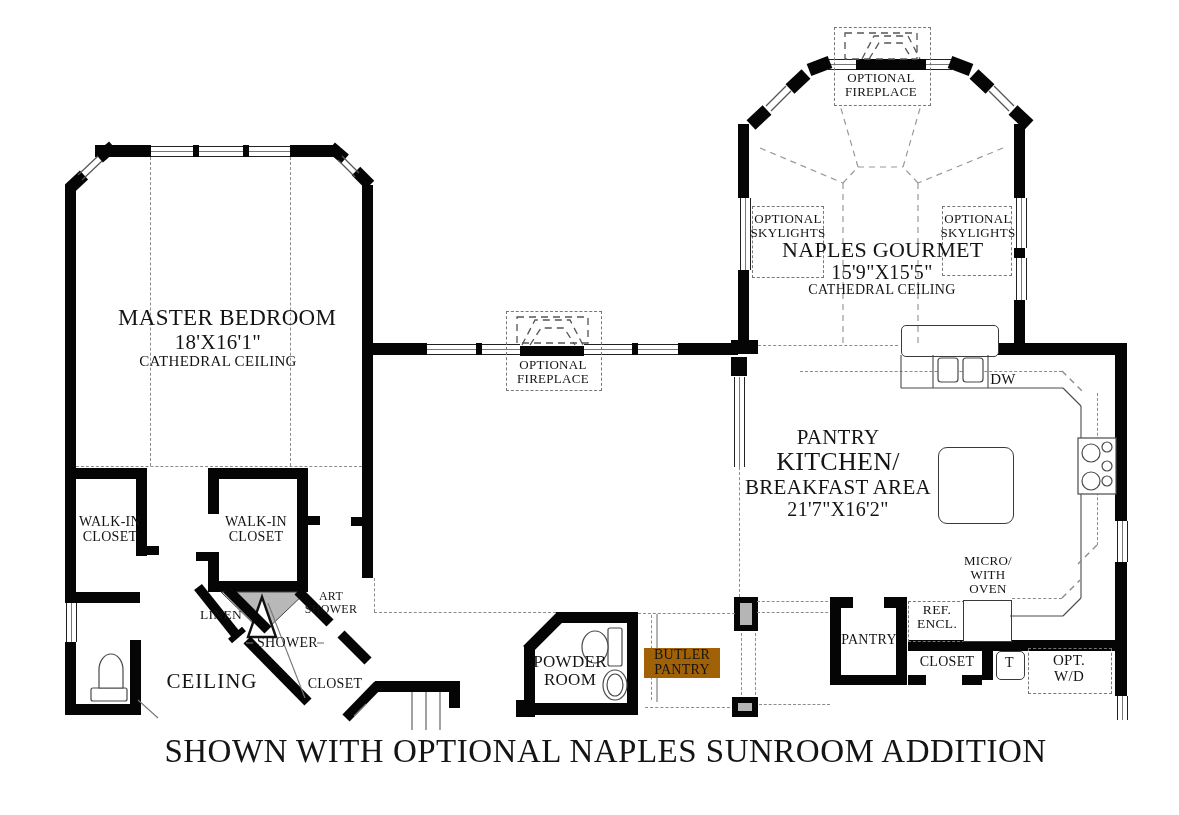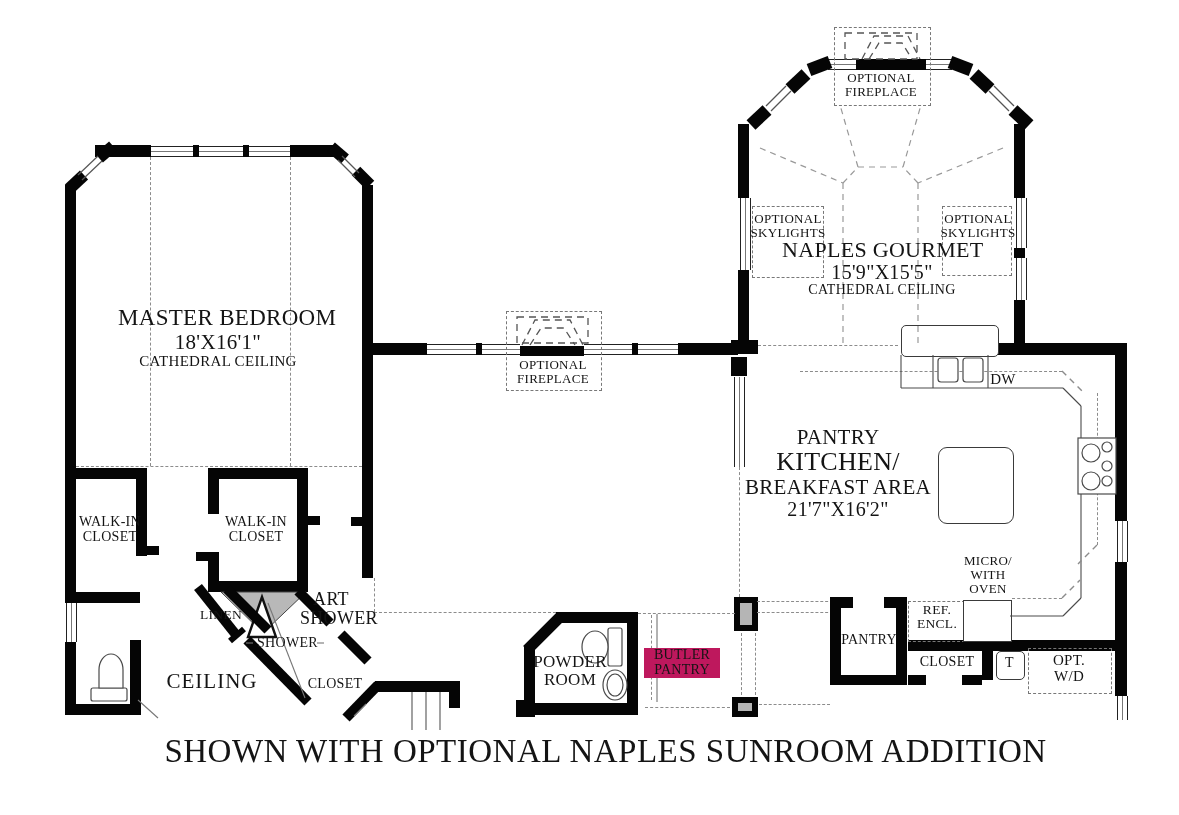--- a/index.html
+++ b/index.html
@@ -304,34 +304,34 @@
   </div>
 
   <div class="lbl" style="left:72px;top:515px;width:76px;font-size:14px">
     <div>WALK-IN</div>
     <div>CLOSET</div>
   </div>
   <div class="lbl" style="left:211px;top:515px;width:90px;font-size:14px">
     <div>WALK-IN</div>
     <div>CLOSET</div>
   </div>
-  <div class="lbl" style="left:300px;top:590px;width:62px;font-size:18px">
+  <div class="lbl" style="left:300px;top:590px;width:62px;font-size:12px">
     <div>ART</div>
     <div>SHOWER</div>
   </div>
   <div class="lbl" style="left:196px;top:608px;width:50px;font-size:13.5px">LINEN</div>
   <div class="lbl" style="left:257px;top:636px;width:58px;font-size:14px">SHOWER</div>
   <div class="lbl" style="left:306px;top:677px;width:58px;font-size:14px">CLOSET</div>
   <div class="lbl" style="left:162px;top:670px;width:100px;font-size:21px;letter-spacing:1px">CEILING</div>
 
   <div class="lbl" style="left:520px;top:653px;width:100px;font-size:17px">
     <div>POWDER</div>
     <div>ROOM</div>
   </div>
-  <div class="lbl" style="left:644px;top:648px;width:76px;font-size:14px;background:#be185d">
+  <div class="lbl" style="left:644px;top:648px;width:76px;font-size:14px;background:#a16207">
     <div>BUTLER</div>
     <div>PANTRY</div>
   </div>
 
   <div class="lbl" style="left:840px;top:633px;width:58px;font-size:14px">PANTRY</div>
   <div class="lbl" style="left:912px;top:603px;width:50px;font-size:13.5px">
     <div>REF.</div>
     <div>ENCL.</div>
   </div>
   <div class="lbl" style="left:961px;top:554px;width:54px;font-size:13px">

